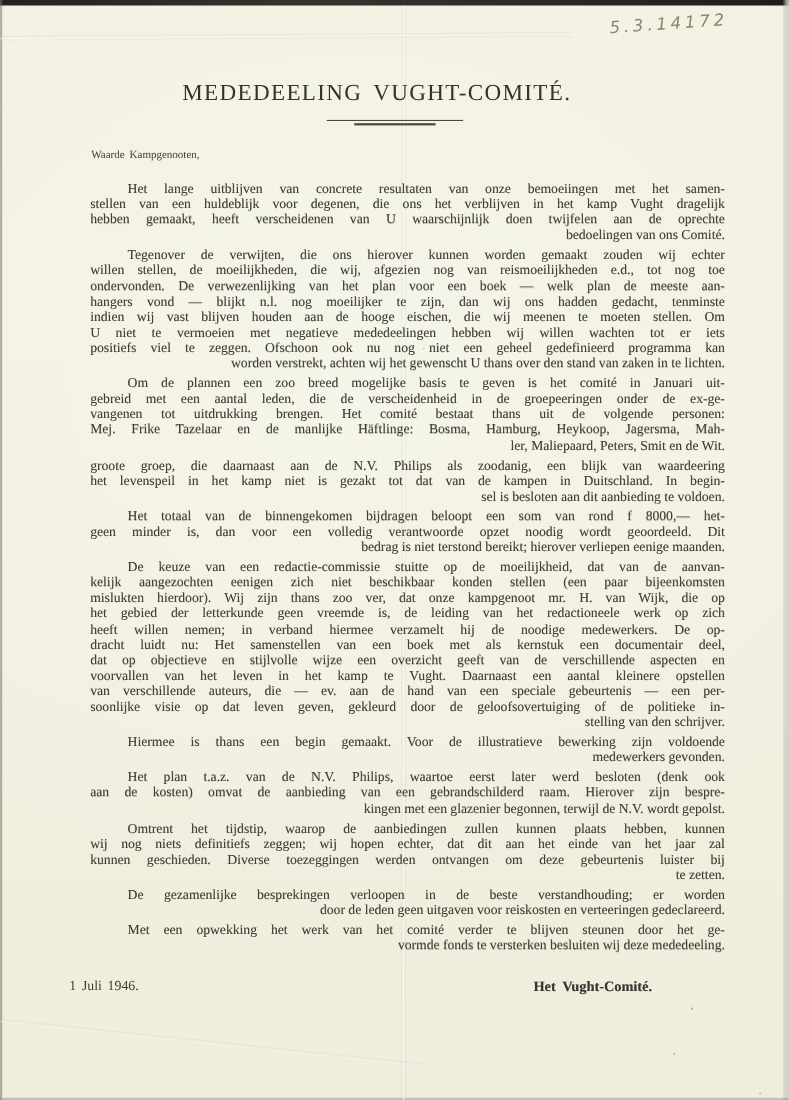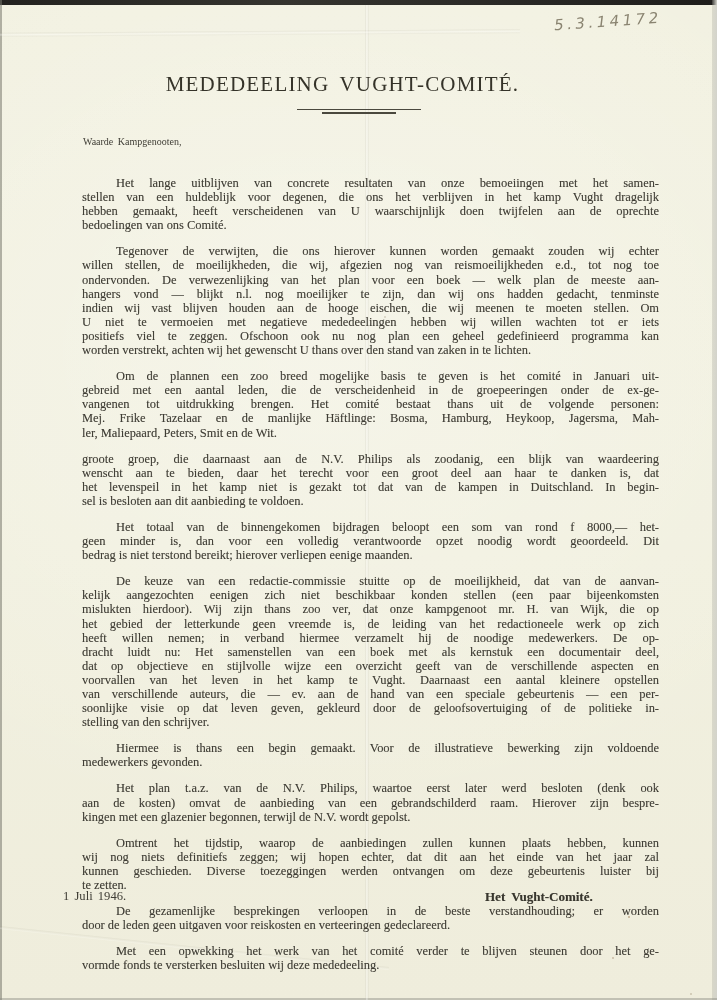--- a/index.html
+++ b/index.html
@@ -90,30 +90,30 @@
     font-size: 10px;
     color: #3f3d35;
     word-spacing: 2px;
   }
   .doc-body {
     position: absolute; left: 82px; top: 164px; width: 577px;
     font-size: 12.4px;
     color: #3f3d35;
     text-shadow: 0.2px 0.2px 0.3px rgba(63,61,53,0.35);
   }
-  .para { margin: 12px 0 4px 0; }
+  .para { margin: 0 0 4px 0; }
   .line {
     height: 14.1px;
     line-height: 14.1px;
     text-align: justify;
     overflow: hidden;
     white-space: normal;
   }
   .line::after { content: ""; display: inline-block; width: 100%; height: 0; }
-  .line.last { text-align: left; }
+  .line.last { text-align: right; }
   .line.last::after { width: 0; }
   .line.first { text-indent: 34px; }
   
   .date {
     position: absolute; left: 63px; top: 889px;
     font-size: 12.6px; color: #3f3d35; word-spacing: 2px;
   }
   .signature {
     position: absolute; left: 485px; top: 889px;
     font-size: 13px; font-weight: 700;
@@ -151,33 +151,32 @@
         <div class="line">hebben gemaakt, heeft verscheidenen van U waarschijnlijk doen twijfelen aan de oprechte</div>
         <div class="line last">bedoelingen van ons Comité.</div>
       </div>
       <div class="para">
         <div class="line first">Tegenover de verwijten, die ons hierover kunnen worden gemaakt zouden wij echter</div>
         <div class="line">willen stellen, de moeilijkheden, die wij, afgezien nog van reismoeilijkheden e.d., tot nog toe</div>
         <div class="line">ondervonden. De verwezenlijking van het plan voor een boek — welk plan de meeste aan-</div>
         <div class="line">hangers vond — blijkt n.l. nog moeilijker te zijn, dan wij ons hadden gedacht, tenminste</div>
         <div class="line">indien wij vast blijven houden aan de hooge eischen, die wij meenen te moeten stellen. Om</div>
         <div class="line">U niet te vermoeien met negatieve mededeelingen hebben wij willen wachten tot er iets</div>
-        <div class="line">positiefs viel te zeggen. Ofschoon ook nu nog plan een geheel gedefinieerd programma kan</div>
+        <div class="line">positiefs viel te zeggen. Ofschoon ook nu nog niet een geheel gedefinieerd programma kan</div>
         <div class="line last">worden verstrekt, achten wij het gewenscht U thans over den stand van zaken in te lichten.</div>
       </div>
       <div class="para">
         <div class="line first">Om de plannen een zoo breed mogelijke basis te geven is het comité in Januari uit-</div>
         <div class="line">gebreid met een aantal leden, die de verscheidenheid in de groepeeringen onder de ex-ge-</div>
         <div class="line">vangenen tot uitdrukking brengen. Het comité bestaat thans uit de volgende personen:</div>
         <div class="line">Mej. Frike Tazelaar en de manlijke Häftlinge: Bosma, Hamburg, Heykoop, Jagersma, Mah-</div>
         <div class="line last">ler, Maliepaard, Peters, Smit en de Wit.</div>
       </div>
       <div class="para">
         <div class="line">groote groep, die daarnaast aan de N.V. Philips als zoodanig, een blijk van waardeering</div>
-        <div class="line">wenscht aan te bieden, daar het terecht voor een groot deel aan haar te danken is, dat</div>
         <div class="line">het levenspeil in het kamp niet is gezakt tot dat van de kampen in Duitschland. In begin-</div>
         <div class="line last">sel is besloten aan dit aanbieding te voldoen.</div>
       </div>
       <div class="para">
         <div class="line first">Het totaal van de binnengekomen bijdragen beloopt een som van rond f 8000,— het-</div>
         <div class="line">geen minder is, dan voor een volledig verantwoorde opzet noodig wordt geoordeeld.  Dit</div>
         <div class="line last">bedrag is niet terstond bereikt; hierover verliepen eenige maanden.</div>
       </div>
       <div class="para">
         <div class="line first">De keuze van een redactie-commissie stuitte op de moeilijkheid, dat van de aanvan-</div>

